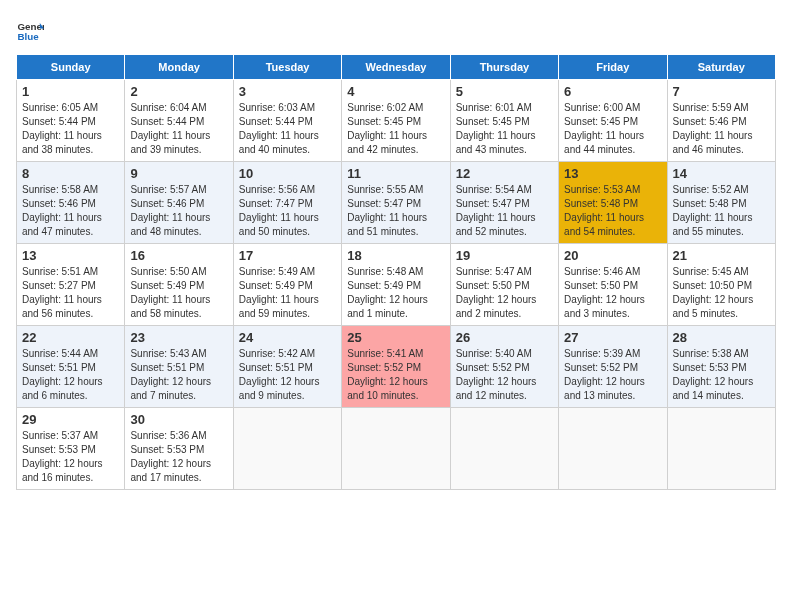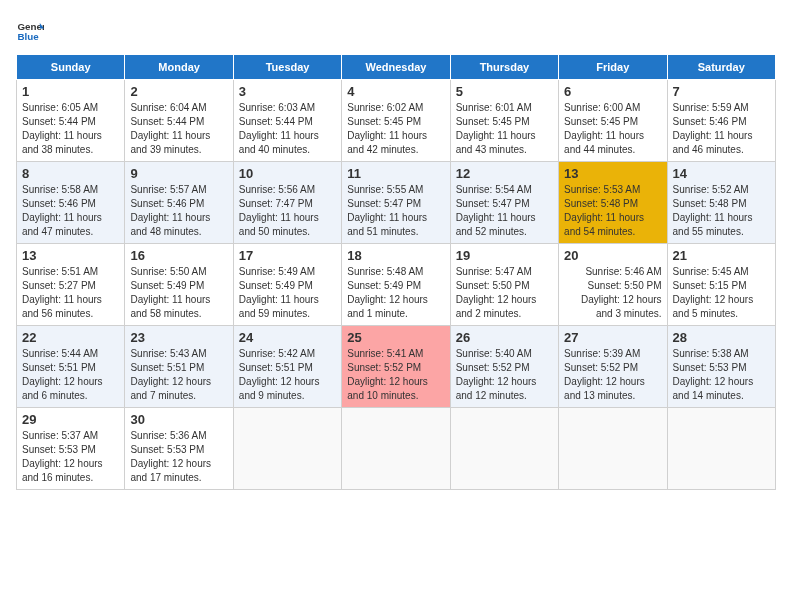--- a/index.html
+++ b/index.html
@@ -241,29 +241,29 @@
         </td>
         <td>
           <span class="day-num">19</span>
           <div class="cell-content" style="white-space: pre-line;">Sunrise: 5:47 AM
 Sunset: 5:50 PM
 Daylight: 12 hours
 and 2 minutes.</div>
         </td>
         <td>
           <span class="day-num">20</span>
-          <div class="cell-content" style="white-space: pre-line; text-align: right;">Sunrise: 5:46 AM
+          <div class="cell-content" style="white-space: pre-line;">Sunrise: 5:46 AM
 Sunset: 5:50 PM
 Daylight: 12 hours
 and 3 minutes.</div>
         </td>
         <td>
           <span class="day-num">21</span>
           <div class="cell-content" style="white-space: pre-line;">Sunrise: 5:45 AM
-Sunset: 5:15 PM
+Sunset: 10:50 PM
 Daylight: 12 hours
 and 5 minutes.</div>
         </td>
       </tr>
       <tr>
         <td style="background: rgb(238, 243, 250);">
           <span class="day-num">22</span>
           <div class="cell-content" style="white-space: pre-line;">Sunrise: 5:44 AM
 Sunset: 5:51 PM
 Daylight: 12 hours

